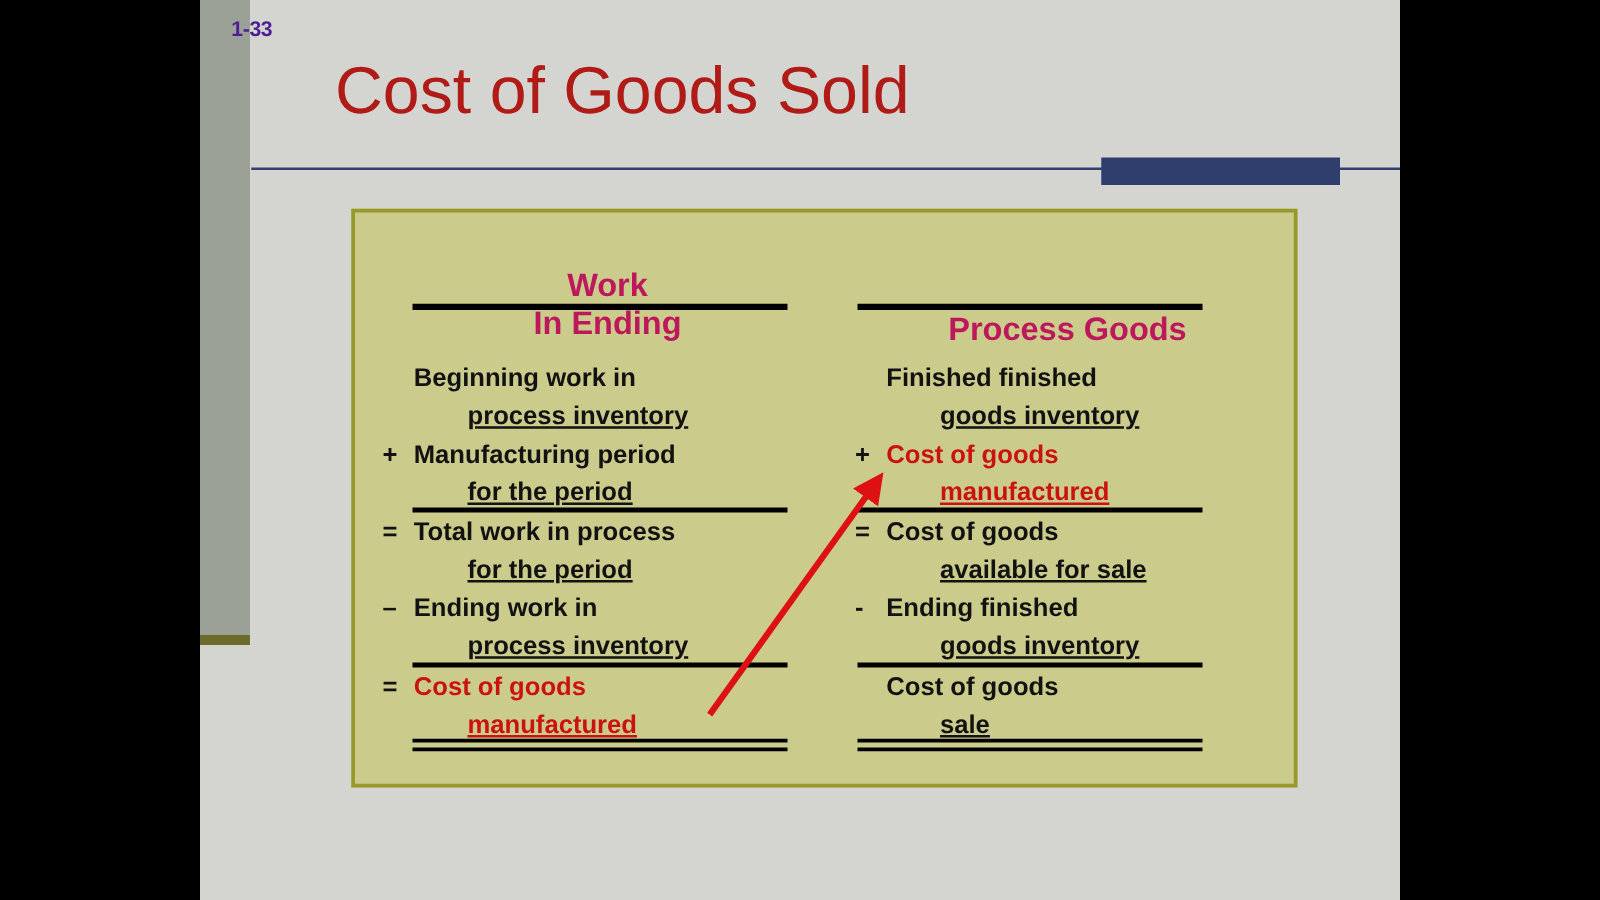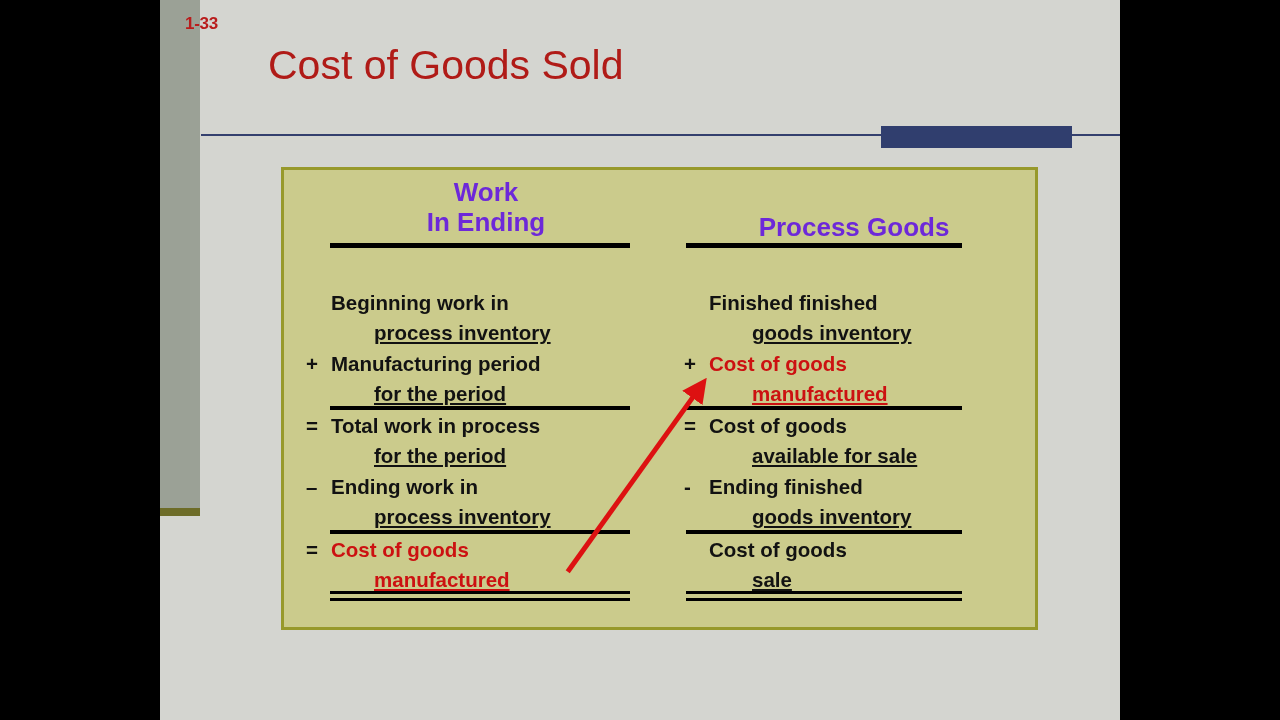--- a/index.html
+++ b/index.html
@@ -51,31 +51,31 @@
     background: #6d6c28;
   }
 
   
   #slide-number {
     position: absolute;
     left: 25px;
     top: 14px;
     font-size: 17px;
     font-weight: bold;
-    color: #b91c1c;
+    color: #4c1d95;
     letter-spacing: -0.3px;
     z-index: 5;
   }
 
   
   #slide-title {
     position: absolute;
     left: 108px;
     top: 42px;
-    font-size: 41px;
+    font-size: 53px;
     font-weight: normal;
     color: #b01b17;
     letter-spacing: 0px;
     white-space: nowrap;
   }
 
   
   #title-rule {
     position: absolute;
     left: 41px;
@@ -121,25 +121,26 @@
     height: 100%;
   }
   .col-wip  { left: 22px;  width: 360px; }
   .col-fg   { left: 400px; width: 340px; }
 
   
   .col-header {
     text-align: center;
     font-size: 26px;
     font-weight: bold;
-    color: #6d28d9;
+    color: #be185d;
     line-height: 1.17;
     position: absolute;
     left: 0;
     width: 100%;
+    margin-top: 36px;
   }
   .col-wip .col-header { top: 7px; }
   .col-fg  .col-header { top: 42px; }
 
   
   .rule {
     position: absolute;
     background: #000000;
   }
   .rule-thick { height: 5px; }

